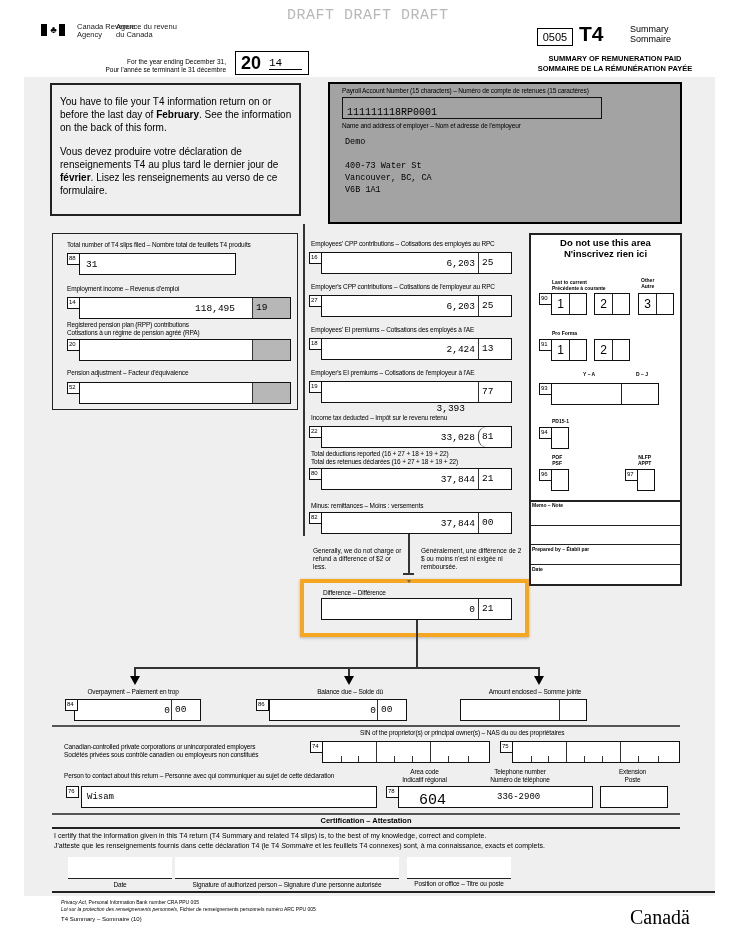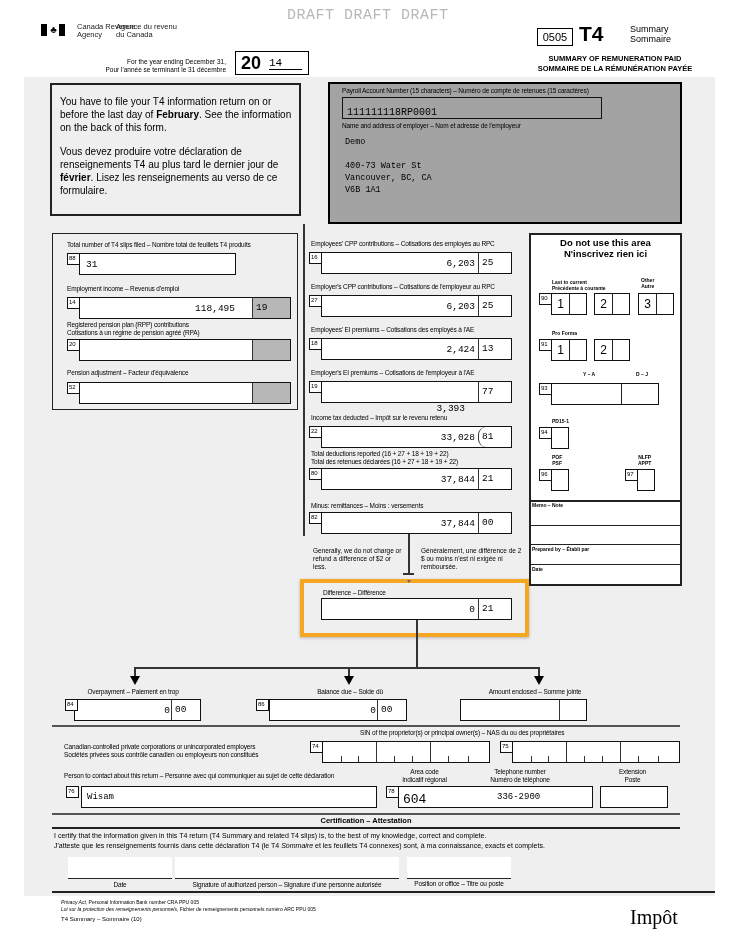--- a/index.html
+++ b/index.html
@@ -334,21 +334,21 @@
 <div class="abs lbl" style="left:605px; top:768px; width:55px; text-align:center;">
   <div>Extension</div>
     <div>Poste</div>
 </div>
 <div class="code" style="left:66px; top:786px;">76</div>
 <div class="abs box" style="left:81px; top:786px; width:296px; height:22px;">
   <span class="abs mono" style="left:5px; top:5px; font-size:9px;">Wisam</span>
 </div>
 <div class="code" style="left:386px; top:786px;">78</div>
 <div class="abs box" style="left:398px; top:786px; width:195px; height:22px;">
-  <span class="abs mono" style="left:4px; top:5px; font-size:13px;">604</span>
+  <span class="abs mono" style="left:20px; top:5px; font-size:15px;">604</span>
   <span class="abs mono" style="left:98px; top:5px; font-size:9px;text-align:center;">336-2900</span>
 </div>
 <div class="abs box" style="left:600px; top:786px; width:68px; height:22px;"></div>
 
 <div class="abs hrule" style="left:52px; top:813px; width:628px;"></div>
 
 <div class="abs" style="left:52px; top:816px; width:628px; text-align:center; font-size:7.5px; font-weight:bold;">Certification – Attestation</div>
 <div class="abs" style="left:52px; top:827px; width:628px; height:1.5px; background:#222;"></div>
 <div class="abs small" style="left:54px; top:831px; width:640px; line-height:10px;">
   <div>I certify that the information given in this T4 return (T4 Summary and related T4 slips) is, to the best of my knowledge, correct and complete.</div>
@@ -360,13 +360,13 @@
 <div class="abs lbl" style="left:68px; top:881px; width:104px; text-align:center;">Date</div>
 <div class="abs lbl" style="left:175px; top:881px; width:224px; text-align:center;">Signature of authorized person – Signature d'une personne autorisée</div>
 <div class="abs lbl" style="left:407px; top:880px; width:104px; text-align:center;">Position or office – Titre ou poste</div>
 <div class="abs" style="left:52px; top:891px; width:663px; height:1.5px; background:#222;"></div>
 
 <div class="abs" style="left:61px; top:899px; font-size:5px; line-height:6.5px;">
   <div><i>Privacy Act,</i><span> Personal Information Bank number CRA PPU 005</span></div>
   <div><i>Loi sur la protection des renseignements personnels,</i><span> Fichier de renseignements personnels numéro ARC PPU 005</span></div>
 </div>
 <div class="abs" style="left:61px; top:916px; font-size:6px;">T4 Summary – Sommaire (10)</div>
-<div class="abs" style="left:630px; top:906px; font-family:'Liberation Serif', serif; font-size:20px; line-height:22px;">Impôt</div>
+<div class="abs" style="left:630px; top:906px; font-family:'Liberation Serif', serif; font-size:20px; line-height:22px;">Canadä</div>
 
 </body></html>

